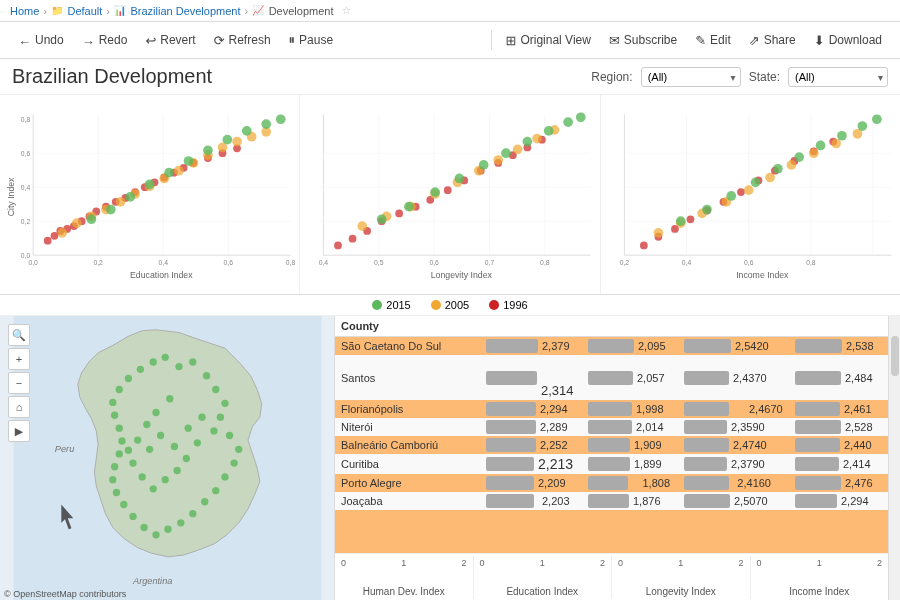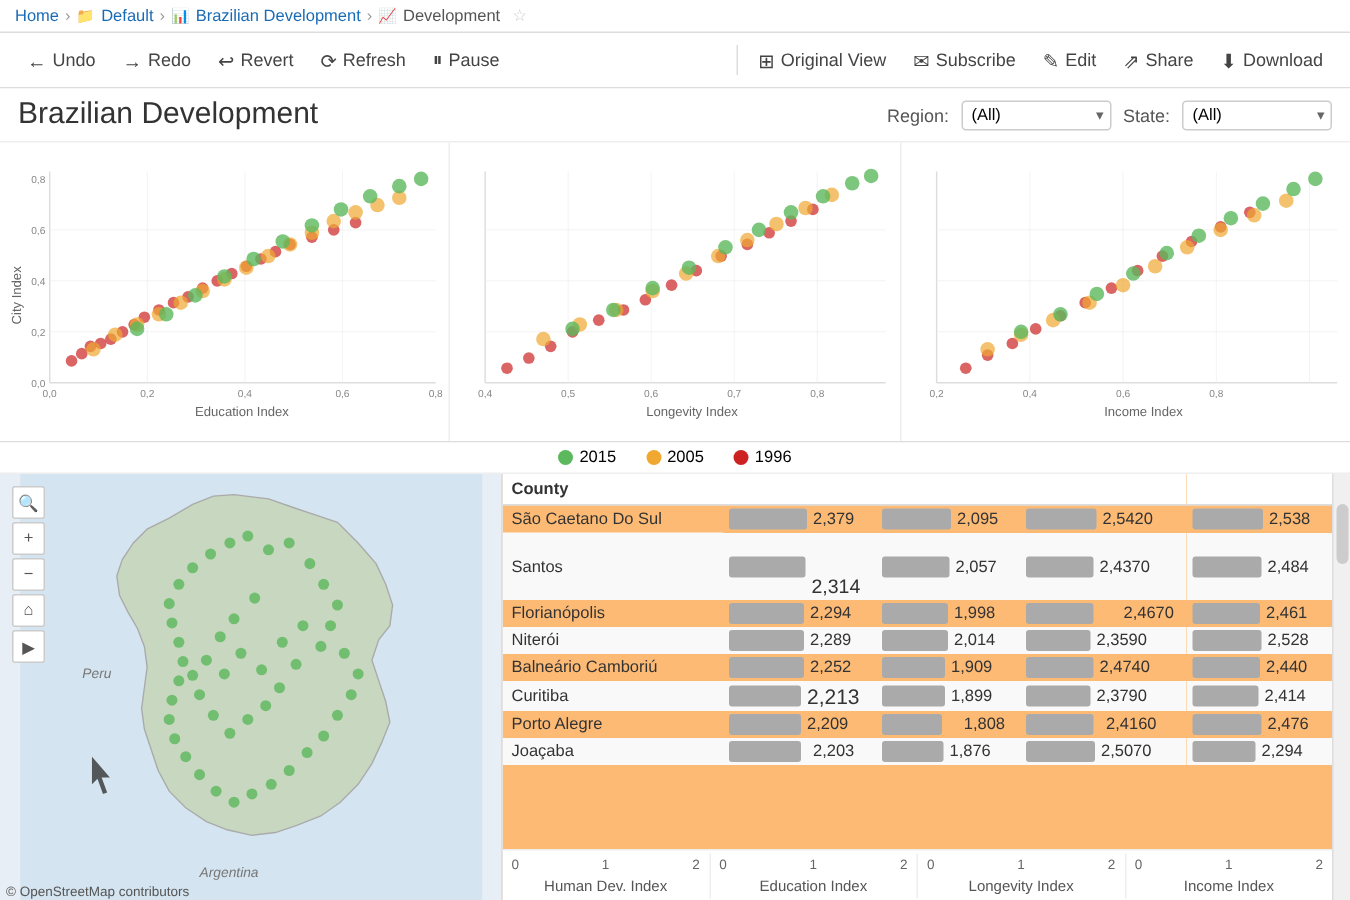--- a/index.html
+++ b/index.html
@@ -67,21 +67,21 @@
     .data-table td { padding: 3px 6px; color: #333; }
     .data-table tr:nth-child(even) td { background: #f9f9f9; }
     .bar-cell { position: relative; }
     .bar-bg { height: 14px; background: #bbb; border-radius: 2px; display: inline-block; min-width: 2px; }
 
     
     .axis-row { display: flex; background: #fff; border-top: 1px solid #eee; padding: 2px 0; }
     .axis-col { flex: 1; display: flex; flex-direction: column; align-items: center; font-size: 9px; color: #666; border-left: 1px solid #eee; padding: 2px 4px; }
     .axis-col:first-child { border-left: none; }
     .axis-ticks { display: flex; justify-content: space-between; width: 100%; padding: 0 2px; }
-    .axis-label-bottom { font-size: 10px; color: #555; margin-top: 5px; }
+    .axis-label-bottom { font-size: 10px; color: #555; margin-top: 18px; }
 
     
     .scroll-indicator { width: 12px; background: #f0f0f0; border-left: 1px solid #ddd; display: flex; flex-direction: column; align-items: center; }
     .scroll-thumb { width: 8px; height: 40px; background: #ccc; border-radius: 4px; margin-top: 20px; }
   </style>
 </head>
 <body>
 
 <div class="breadcrumb">
   <a href="#">Home</a>

